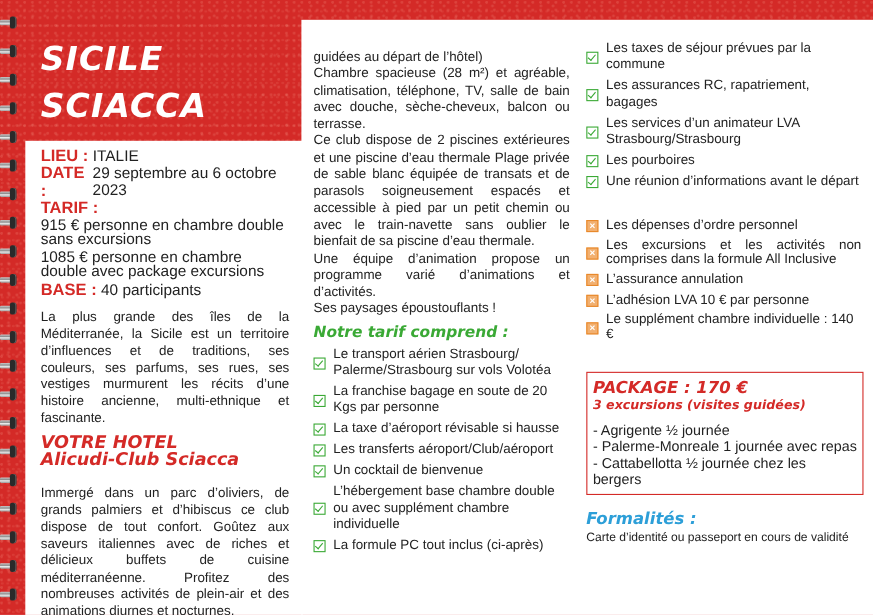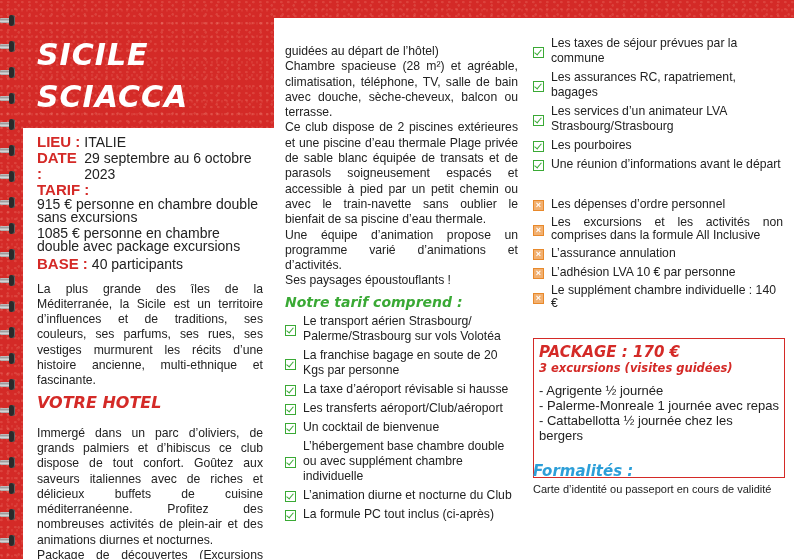--- a/index.html
+++ b/index.html
@@ -76,21 +76,21 @@
     content: ""; position: absolute; left: 2px; top: 0px; width: 3px; height: 6px;
     border: solid #3aa935; border-width: 0 1.5px 1.5px 0; transform: rotate(40deg);
   }
   .xbox {
     flex: 0 0 auto; width: 11px; height: 11px; margin-top: 2px;
     background: #f2b070; border: 1px solid #e8892b; position: relative;
     font-size: 9px; line-height: 9px; text-align: center; color: #fff; font-weight: bold;
   }
   .sec-head { font-size: 14px; font-weight: bold; margin: 6px 0 4px; }
   .package {
-    position: absolute; left: 533px; top: 338px; width: 252px; height: 140px;
+    position: absolute; left: 533px; top: 338px; width: 252px; height: 112px;
     border: 1.5px solid #d42a27; padding: 5px 5px;
   }
   .pkg-title { font-size: 15px; font-weight: bold; line-height: 17px; }
   .pkg-sub { font-size: 11.5px; font-weight: bold; line-height: 14px; margin-bottom: 8px; }
   .pkg-item { font-size: 13px; line-height: 15px; }
   .formal { position: absolute; left: 533px; top: 462px; width: 250px; }
   .formal .sec-head { margin: 0 0 2px; font-size: 15px; }
   .formal p { font-size: 11px; line-height: 15px; }
 </style>
 </head>
@@ -205,20 +205,21 @@
   <div class="label-big">TARIF :</div>
   <div class="info-val para" style="line-height:13px">915 € personne en chambre double sans excursions</div>
   <div class="info-val para" style="line-height:13px">1085 € personne en chambre double avec package excursions</div>
   <div class="info-line">
     <span class="label-big">BASE :</span>
     <span class="info-val">40 participants</span>
   </div>
   <p class="just para" style="margin-top:9px">La plus grande des îles de la Méditerranée, la Sicile est un territoire d’influences et de traditions, ses couleurs, ses parfums, ses rues, ses vestiges murmurent les récits d’une histoire ancienne, multi-ethnique et fascinante.</p>
   <div class="hotel-title red deco">
     <div>VOTRE HOTEL</div>
+    <div>Alicudi-Club Sciacca</div>
   </div>
   <p class="just">Immergé dans un parc d’oliviers, de grands palmiers et d’hibiscus ce club dispose de tout confort. Goûtez aux saveurs italiennes avec de riches et délicieux buffets de cuisine méditerranéenne. Profitez des nombreuses activités de plein-air et des animations diurnes et nocturnes.</p>
   <p class="just" style="text-align-last: justify">Package de découvertes (Excursions</p>
 </div>
 
 <div class="col col-b">
   <p>guidées au départ de l’hôtel)</p>
   <p class="just">Chambre spacieuse (28 m²) et agréable, climatisation, téléphone, TV, salle de bain avec douche, sèche-cheveux, balcon ou terrasse.</p>
   <p class="just">Ce club dispose de 2 piscines extérieures et une piscine d’eau thermale Plage privée de sable blanc équipée de transats et de parasols soigneusement espacés et accessible à pied par un petit chemin ou avec le train-navette sans oublier le bienfait de sa piscine d’eau thermale.</p>
   <p class="just">Une équipe d’animation propose un programme varié d’animations et d’activités.</p>
@@ -244,24 +245,20 @@
     <li>
         <span class="chk"></span>
         <span>Un cocktail de bienvenue</span>
       </li>
     <li>
         <span class="chk"></span>
         <span>L’hébergement base chambre double ou avec supplément chambre individuelle</span>
       </li>
     <li>
         <span class="chk"></span>
-        <span>L’animation diurne et nocturne du Club</span>
-      </li>
-    <li>
-        <span class="chk"></span>
         <span>La formule PC tout inclus (ci-après)</span>
       </li>
   </ul>
 </div>
 
 <div class="col col-c">
   <ul class="list">
     <li>
         <span class="chk"></span>
         <span>Les taxes de séjour prévues par la commune</span>

